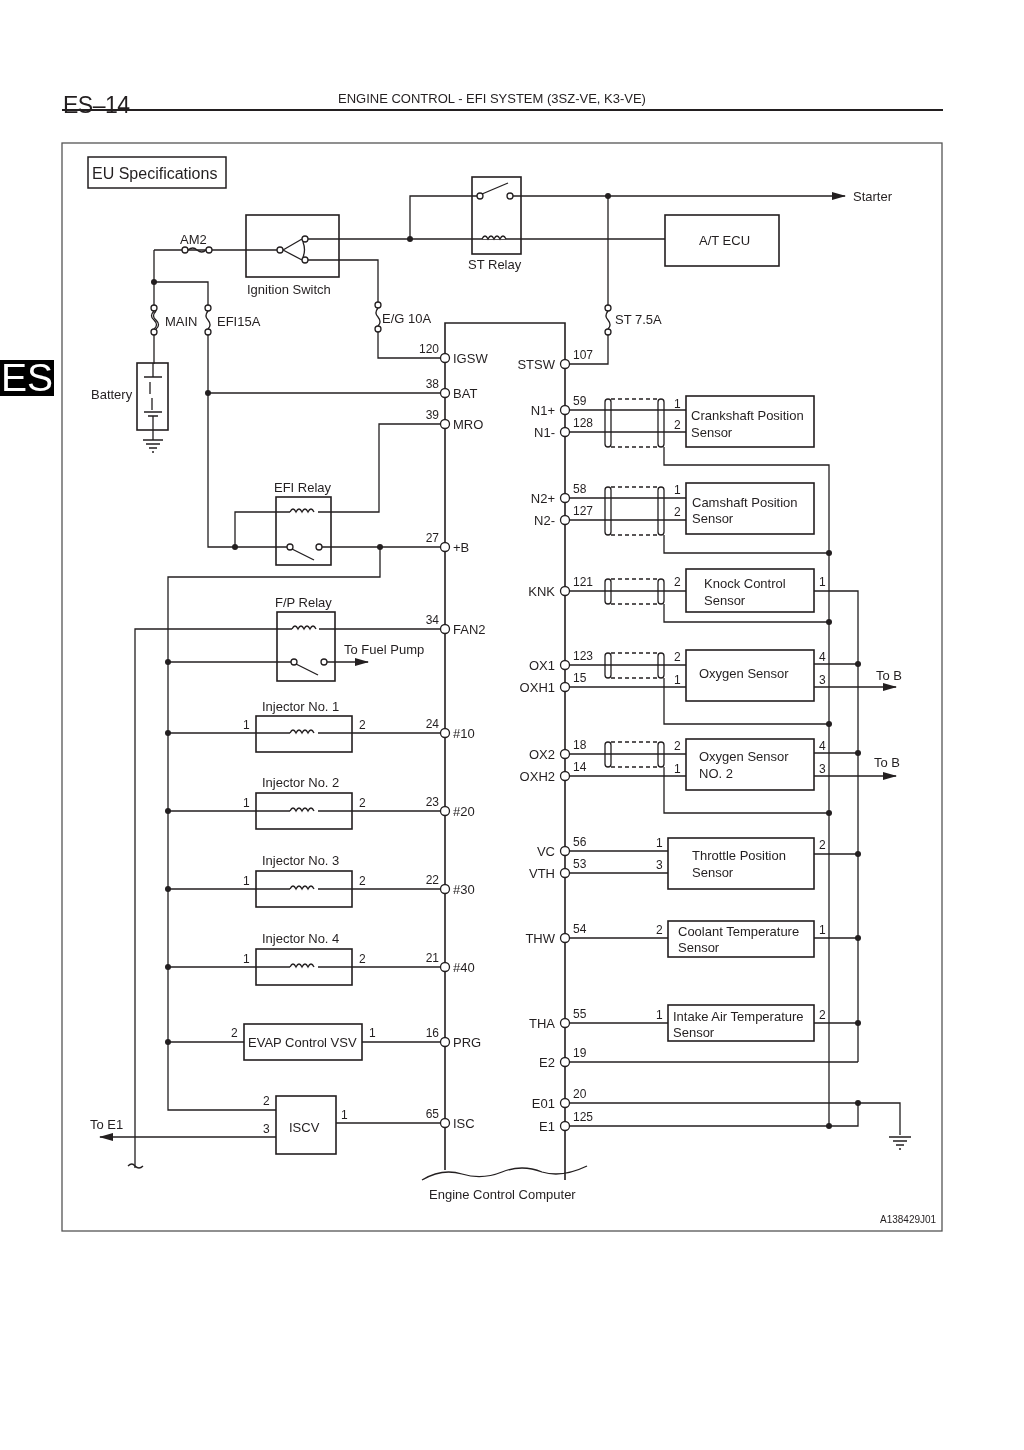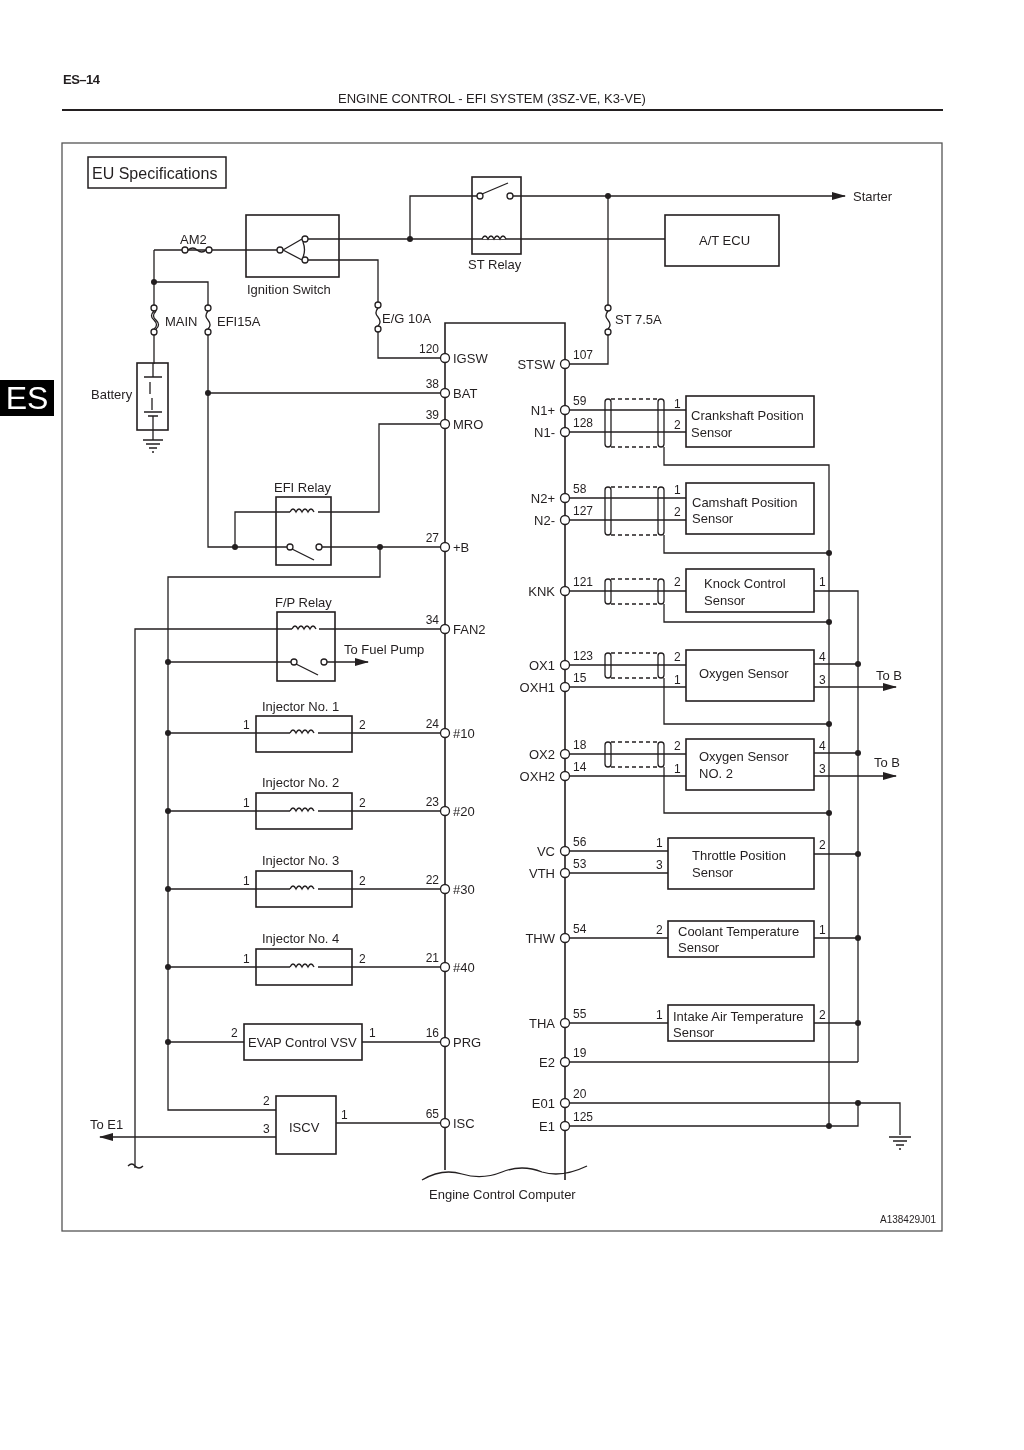--- a/index.html
+++ b/index.html
@@ -1,20 +1,20 @@
 <!DOCTYPE html>
 <html><head>
 <meta charset="utf-8">
 <style>
   html, body { margin:0; padding:0; background:#ffffff; }
   body { width:1024px; height:1450px; position:relative; overflow:hidden; font-family:"Liberation Sans", sans-serif; color:#231f20; }
-  .page-num { position:absolute; left:63px; top:72px; font-size:13px; font-weight:bold; letter-spacing:-0.5px; }
+  .page-num { position:absolute; left:63px; top:92px; font-size:23px; font-weight:normal; letter-spacing:-0.5px; }
   .page-title { position:absolute; left:338px; top:91px; font-size:13px; font-weight:normal; }
   .header-rule { position:absolute; left:62px; top:109px; width:881px; height:2px; background:#231f20; }
-  .side-tab { position:absolute; left:0; top:380px; width:54px; height:36px; background:#000; color:#fff; font-size:32px; line-height:36px; text-align:center; }
+  .side-tab { position:absolute; left:0; top:360px; width:54px; height:36px; background:#000; color:#fff; font-size:39px; line-height:36px; text-align:center; }
   svg.schem { position:absolute; left:0; top:0; }
   svg text { font-family:"Liberation Sans", sans-serif; fill:#231f20; }
 </style>
 </head>
 <body>
 
 <div class="page-num">ES–14</div>
 <div class="page-title">ENGINE CONTROL - EFI SYSTEM (3SZ-VE, K3-VE)</div>
 <div class="header-rule"></div>
 <div class="side-tab">ES</div>

